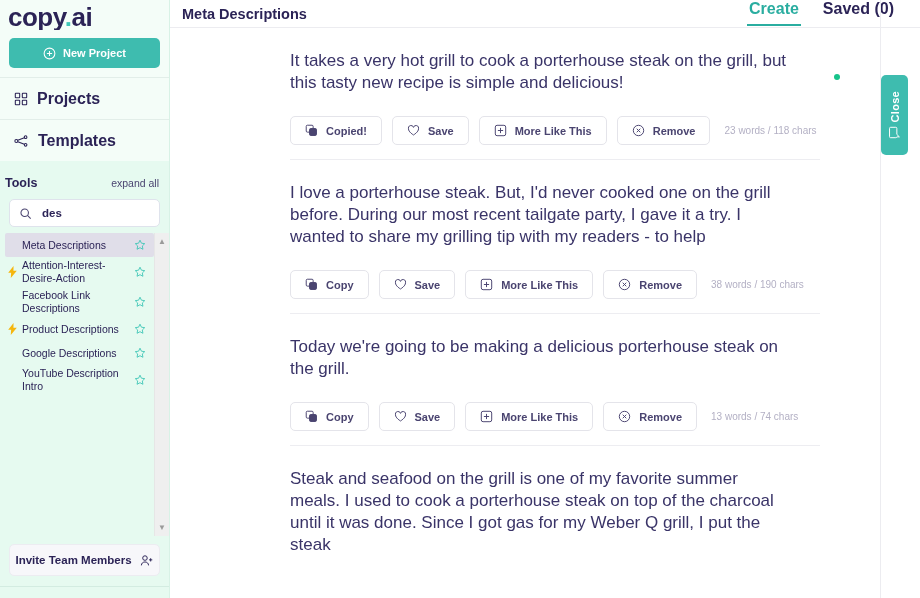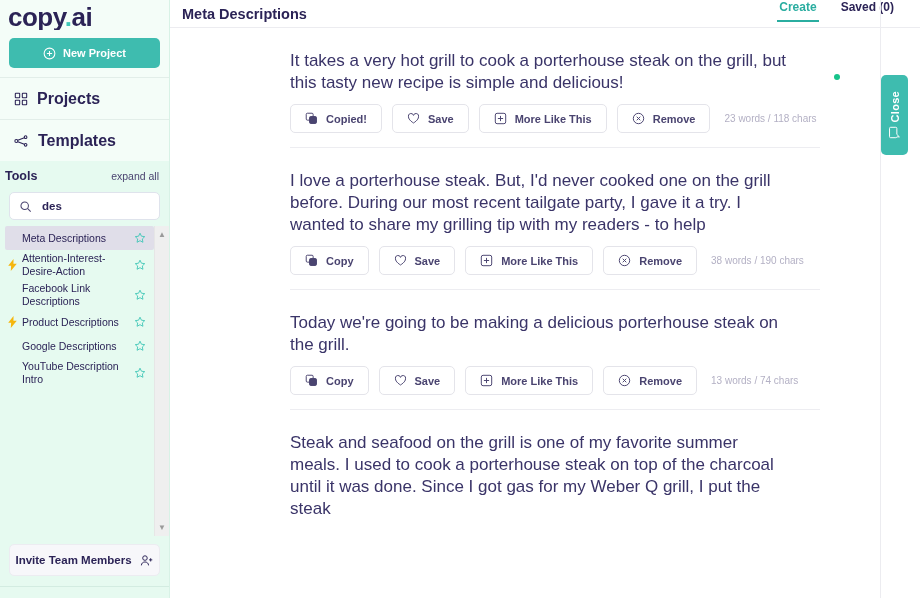--- a/index.html
+++ b/index.html
@@ -44,21 +44,21 @@
   .nav-item {
     height: 42px;
     display: flex; align-items: center; gap: 9px;
     padding: 0 14px;
     font-size: 16px; font-weight: bold; color: #2b2356;
     border-top: 1px solid #e2eee9;
     background: #f4fdf8;
     cursor: pointer;
   }
   .tools-head {
-    height: 28px; margin-top: 1px;
+    height: 28px; margin-top: 8px;
     display: flex; align-items: center; justify-content: space-between;
     padding: 0 10px 0 5px;
     background: #e6faf0;
   }
   .tools-title { font-size: 12.5px; font-weight: bold; color: #2b2356; }
   .expand-all { font-size: 10.5px; color: #4a4470; cursor: pointer; text-align: center; }
 
   .search-wrap { padding: 2px 9px 6px 9px; }
   .search-box {
     height: 28px; background: #fff; border: 1px solid #dfe3ec; border-radius: 5px;
@@ -110,37 +110,37 @@
   .main-header {
     height: 28px; flex: 0 0 28px;
     display: flex; align-items: flex-end; justify-content: space-between;
     padding: 0 0 0 12px;
     border-bottom: 1px solid #ececf0;
     position: relative;
   }
   .main-title { font-size: 14.5px; font-weight: bold; color: #2b2356; padding-bottom: 5px; }
   .tabs { display: flex; gap: 20px; padding-right: 24px; align-self: flex-start; }
   .tab {
-    font-size: 12px; font-weight: bold; color: #2b2356;
+    font-size: 16px; font-weight: bold; color: #2b2356;
     padding: 0 2px 6px 2px; cursor: pointer; border-bottom: 2px solid transparent;
   }
   .tab.active { color: #2aada0; border-bottom-color: #2aada0; }
 
   .results { flex: 1 1 auto; overflow: hidden; padding: 0 0 0 0; position: relative; }
   .card { padding: 22px 0 14px 0; margin: 0 100px 0 120px; border-bottom: 1px solid #ededf1; position: relative; }
   .card:last-child { border-bottom: none; }
   .card-text {
     font-size: 17px; line-height: 22px; color: #3a3468;
     max-width: 500px;
   }
   .green-dot {
     position: absolute; right: -20px; top: 46px;
     width: 6px; height: 6px; border-radius: 50%; background: #17c38a;
   }
-  .actions { display: flex; align-items: center; gap: 10px; margin-top: 10px; }
+  .actions { display: flex; align-items: center; gap: 10px; margin-top: 22px; }
   .act-btn {
     height: 29px; border: 1px solid #e4e4ea; border-radius: 5px;
     background: #fff;
     display: inline-flex; align-items: center; gap: 8px;
     padding: 0 14px;
     font-size: 11px; font-weight: bold; color: #4a4470;
     cursor: pointer; white-space: nowrap;
   }
   .meta-count { font-size: 10px; color: #b3b0c4; margin-left: 4px; white-space: nowrap; }
 

